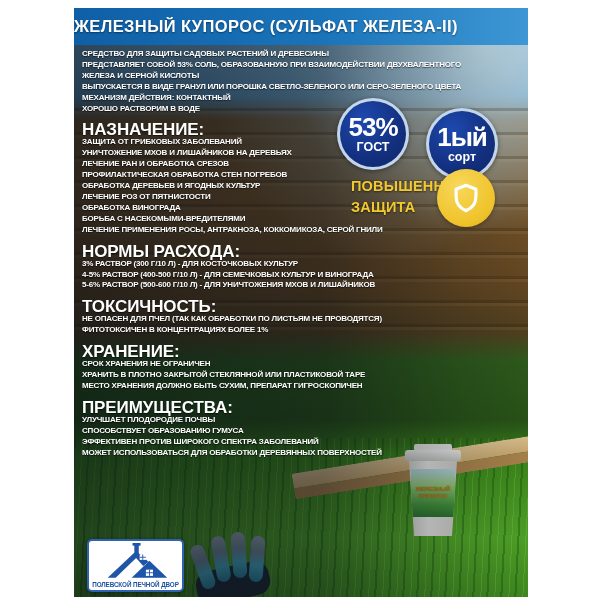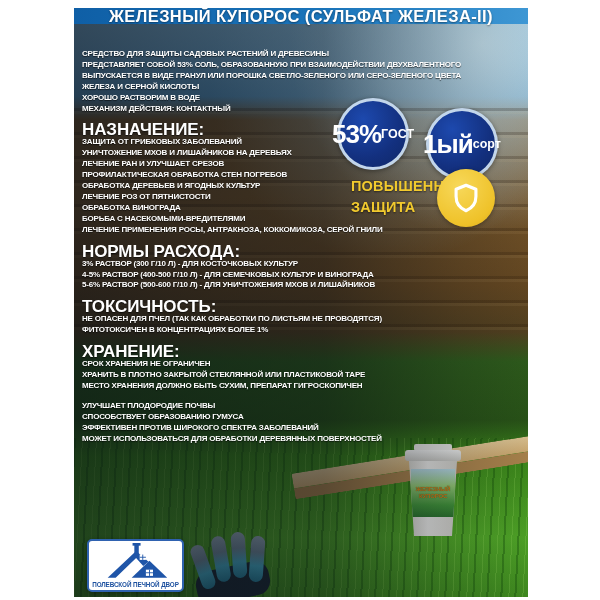--- a/index.html
+++ b/index.html
@@ -45,41 +45,41 @@
     background:linear-gradient(180deg,#bfe2ee 0%, #9ed47c 35%, #469e3c 75%, #2f7c30 100%);
     display:flex; flex-direction:column; align-items:center; justify-content:center; }
   .bucket-label div { font-size:6px; font-weight:bold; color:#ef8c1a; line-height:7px;
     text-shadow:0 0 1px #23501d; letter-spacing:-0.2px; }
 
   
   .overlay { position:absolute; inset:0;
     background:linear-gradient(90deg, rgba(6,12,22,.66) 0%, rgba(6,12,22,.52) 55%, rgba(6,12,22,.22) 85%, rgba(6,12,22,.10) 100%); }
 
   
-  .band { position:absolute; left:0; top:0; width:100%; height:16px;
+  .band { position:absolute; left:0; top:0; width:100%; height:37px;
     background:linear-gradient(90deg,#0f5fa6 0%, #1a74ba 55%, #3e97d4 100%);
-    display:flex; align-items:center; justify-content:center; }
+    display:flex; align-items:center; }
   .band h1 { color:#fff; font-size:16.5px; font-weight:bold; letter-spacing:.4px;
     white-space:nowrap; text-shadow:0 1px 2px rgba(0,0,0,.45); }
 
   
   .content { position:absolute; left:8px; top:33px; width:440px; color:#fff; }
   .line { font-size:8px; font-weight:bold; line-height:10.9px; letter-spacing:-0.2px;
     white-space:nowrap; text-shadow:0 1px 1px rgba(0,0,0,.6); }
   .section { margin-top:9px; }
   .section.gap-lg { margin-top:15px; }
   .sec-h { font-size:17px; font-weight:bold; line-height:13px; letter-spacing:-0.1px;
     text-shadow:0 1px 1px rgba(0,0,0,.6); margin-bottom:1px; }
   .intro { margin-top:8px; }
 
   
   .circle-badge { position:absolute; width:72px; height:72px; border-radius:50%;
     background:radial-gradient(circle at 35% 28%, #1d49ae 0%, #13307f 60%, #0f2766 100%);
     border:3px solid rgba(214,232,246,.9); box-shadow:0 1px 5px rgba(0,0,0,.4);
-    display:flex; flex-direction:row; align-items:center; justify-content:center; color:#fff; }
+    display:flex; flex-direction:column; align-items:center; justify-content:center; color:#fff; }
   .badge-gost { left:263px; top:90px; }
   .badge-sort { left:352px; top:100px; }
   .circle-badge .val { font-size:26px; font-weight:bold; line-height:26px; letter-spacing:-1px; }
   .circle-badge .lbl { font-size:12.5px; font-weight:bold; line-height:14px; }
   .protect { position:absolute; left:277px; top:168px; color:#f2ca2e;
     font-size:14.5px; font-weight:bold; line-height:20.5px; letter-spacing:.2px;
     text-shadow:0 1px 2px rgba(0,0,0,.55); }
   .shield-badge { position:absolute; left:363px; top:161px; width:58px; height:58px;
     border-radius:50%; background:radial-gradient(circle at 38% 30%, #f7d85a, #efc229 70%, #d9a81c);
     display:flex; align-items:center; justify-content:center; box-shadow:0 1px 4px rgba(0,0,0,.35); }
@@ -124,33 +124,33 @@
 
   <div class="band">
     <h1>ЖЕЛЕЗНЫЙ КУПОРОС (СУЛЬФАТ ЖЕЛЕЗА-II)</h1>
   </div>
 
   <div class="content">
     <div class="intro">
 
     <div class="line">СРЕДСТВО ДЛЯ ЗАЩИТЫ САДОВЫХ РАСТЕНИЙ И ДРЕВЕСИНЫ</div>
         <div class="line">ПРЕДСТАВЛЯЕТ СОБОЙ 53% СОЛЬ, ОБРАЗОВАННУЮ ПРИ ВЗАИМОДЕЙСТВИИ ДВУХВАЛЕНТНОГО</div>
+        <div class="line">ЖЕЛЕЗА И СЕРНОЙ КИСЛОТЫ</div>
         <div class="line">ВЫПУСКАЕТСЯ В ВИДЕ ГРАНУЛ ИЛИ ПОРОШКА СВЕТЛО-ЗЕЛЕНОГО ИЛИ СЕРО-ЗЕЛЕНОГО ЦВЕТА</div>
-        <div class="line">ЖЕЛЕЗА И СЕРНОЙ КИСЛОТЫ</div>
+        <div class="line">МЕХАНИЗМ ДЕЙСТВИЯ: КОНТАКТНЫЙ</div>
         <div class="line">ХОРОШО РАСТВОРИМ В ВОДЕ</div>
-        <div class="line">МЕХАНИЗМ ДЕЙСТВИЯ: КОНТАКТНЫЙ</div>
       </div>
 
     <div class="section">
       <div class="sec-h">НАЗНАЧЕНИЕ:</div>
       <div>
 
       <div class="line">ЗАЩИТА ОТ ГРИБКОВЫХ ЗАБОЛЕВАНИЙ</div>
           <div class="line">УНИЧТОЖЕНИЕ МХОВ И ЛИШАЙНИКОВ НА ДЕРЕВЬЯХ</div>
-          <div class="line">ЛЕЧЕНИЕ РАН И УЛУЧШАЕТ СРЕЗОВ</div>
+          <div class="line">ЛЕЧЕНИЕ РАН И ОБРАБОТКА СРЕЗОВ</div>
           <div class="line">ПРОФИЛАКТИЧЕСКАЯ ОБРАБОТКА СТЕН ПОГРЕБОВ</div>
           <div class="line">ОБРАБОТКА ДЕРЕВЬЕВ И ЯГОДНЫХ КУЛЬТУР</div>
           <div class="line">ЛЕЧЕНИЕ РОЗ ОТ ПЯТНИСТОСТИ</div>
           <div class="line">ОБРАБОТКА ВИНОГРАДА</div>
           <div class="line">БОРЬБА С НАСЕКОМЫМИ-ВРЕДИТЕЛЯМИ</div>
           <div class="line">ЛЕЧЕНИЕ ПРИМЕНЕНИЯ РОСЫ, АНТРАКНОЗА, КОККОМИКОЗА, СЕРОЙ ГНИЛИ</div>
         </div>
     </div>
 
     <div class="section">
@@ -177,20 +177,21 @@
       <div class="sec-h">ХРАНЕНИЕ:</div>
       <div>
 
       <div class="line">СРОК ХРАНЕНИЯ НЕ ОГРАНИЧЕН</div>
           <div class="line">ХРАНИТЬ В ПЛОТНО ЗАКРЫТОЙ СТЕКЛЯННОЙ ИЛИ ПЛАСТИКОВОЙ ТАРЕ</div>
           <div class="line">МЕСТО ХРАНЕНИЯ ДОЛЖНО БЫТЬ СУХИМ, ПРЕПАРАТ ГИГРОСКОПИЧЕН</div>
         </div>
     </div>
 
     <div class="section">
+      <div class="sec-h">ПРЕИМУЩЕСТВА:</div>
       <div>
 
       <div class="line">УЛУЧШАЕТ ПЛОДОРОДИЕ ПОЧВЫ</div>
           <div class="line">СПОСОБСТВУЕТ ОБРАЗОВАНИЮ ГУМУСА</div>
           <div class="line">ЭФФЕКТИВЕН ПРОТИВ ШИРОКОГО СПЕКТРА ЗАБОЛЕВАНИЙ</div>
           <div class="line">МОЖЕТ ИСПОЛЬЗОВАТЬСЯ ДЛЯ ОБРАБОТКИ ДЕРЕВЯННЫХ ПОВЕРХНОСТЕЙ</div>
         </div>
     </div>
   </div>
 

